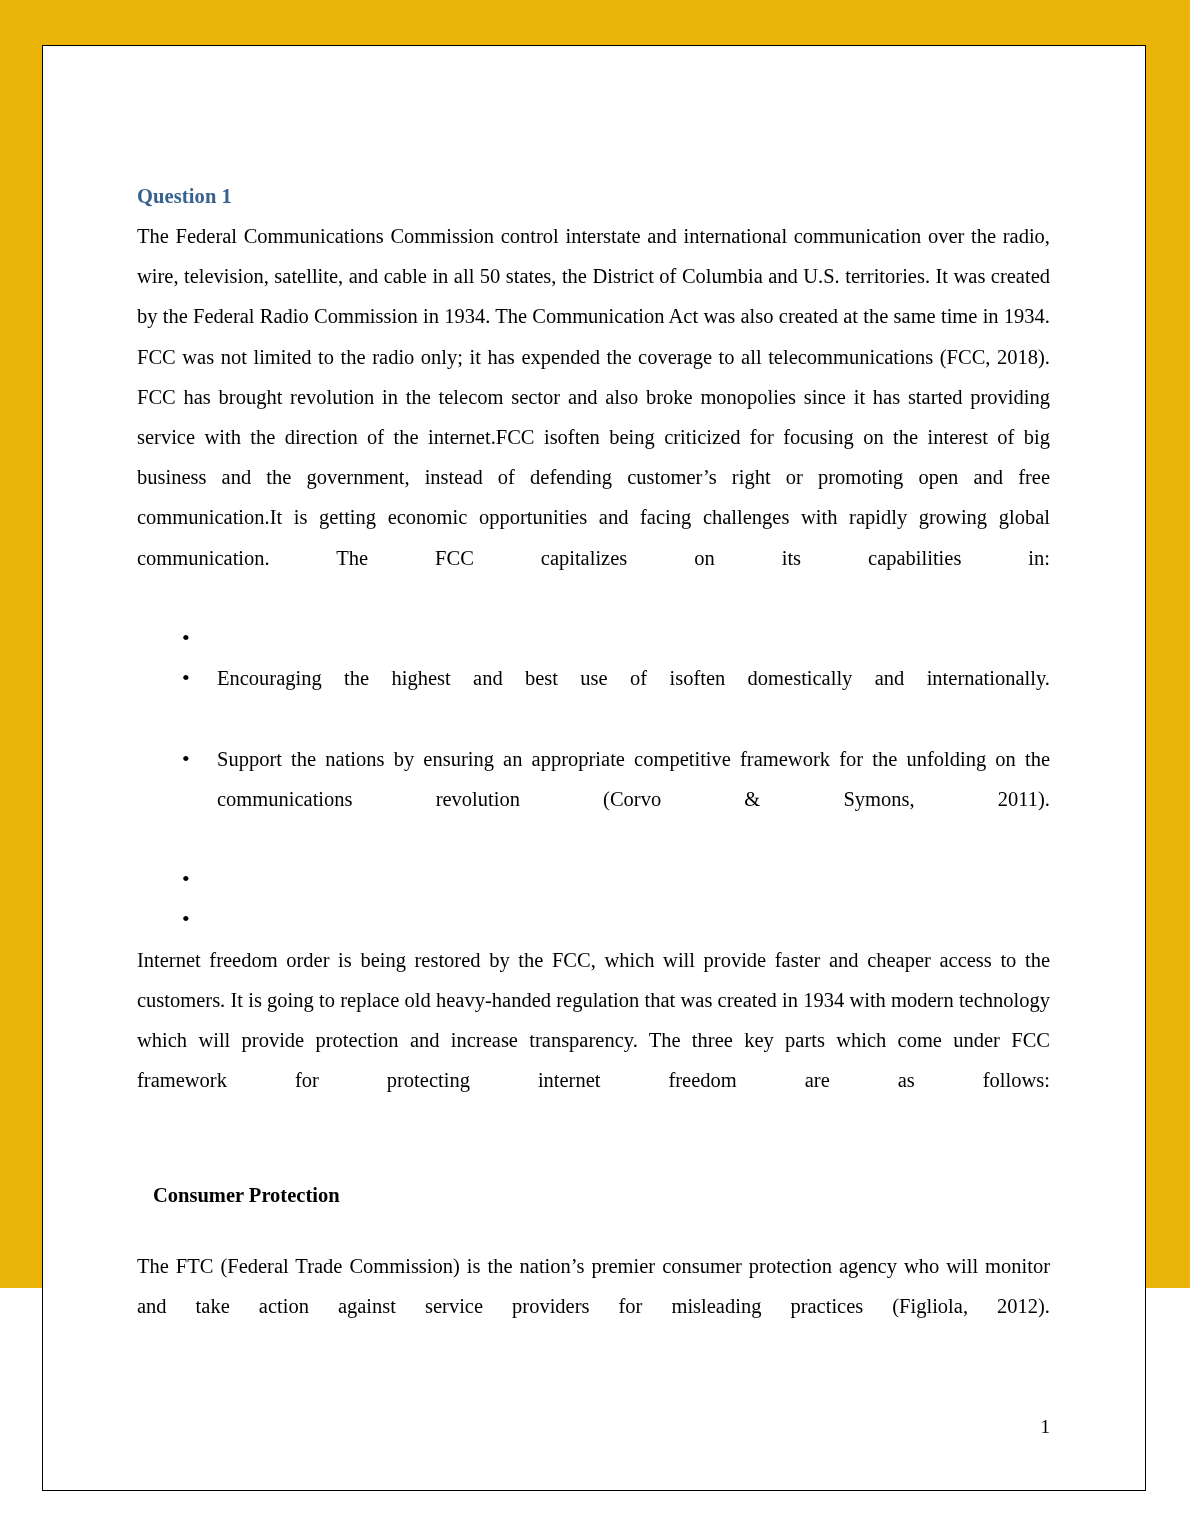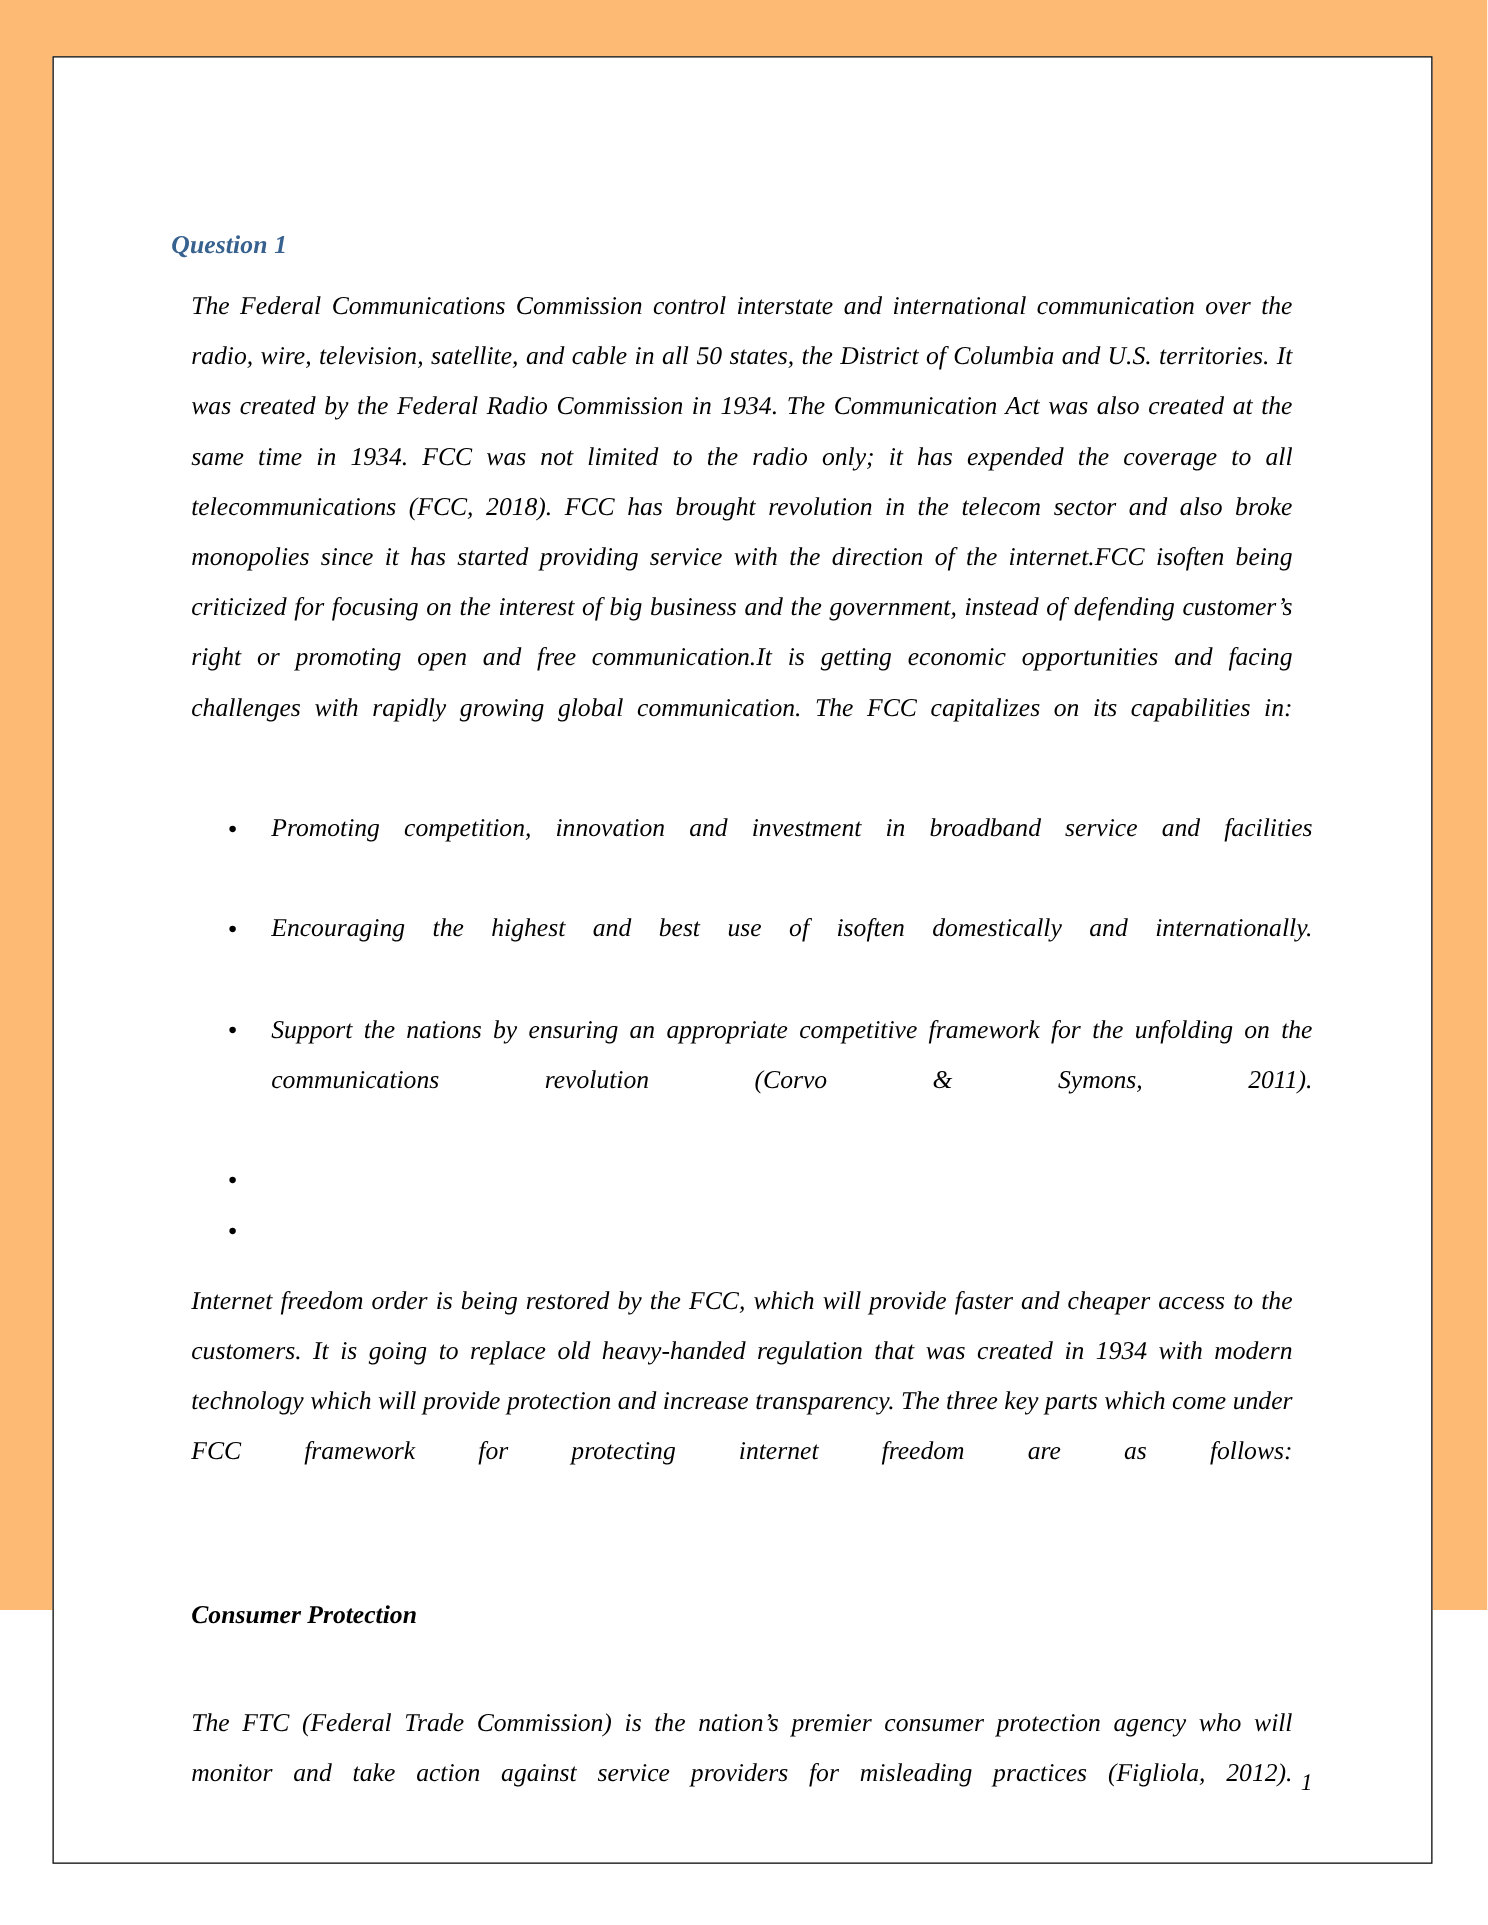--- a/index.html
+++ b/index.html
@@ -16,22 +16,21 @@
     color: #000000;
     overflow: hidden;
   }
 
   .page-sheet {
     position: absolute;
     left: 0;
     top: 0;
     width: 1190px;
     height: 1288px;
-    background: #fdba74;
-    font-style: italic;
+    background: #eab308;
   }
 
   .page-border {
     position: absolute;
     left: 42px;
     top: 45px;
     width: 1104px;
     height: 1446px;
     border: 1.6px solid #000000;
     box-sizing: border-box;
@@ -58,21 +57,21 @@
     font-size: 20.5px;
     font-weight: bold;
     color: #000000;
     line-height: 28px;
     margin: 16px;
   }
 
   p.body-par {
     font-size: 20.5px;
     line-height: 40.2px;
-    margin: 16px;
+    margin: 0;
     text-align: justify;
     text-justify: inter-word;
     color: #000000;
     -webkit-hyphens: none;
     hyphens: none;
   }
 
   .gap-after-par-1 { margin-bottom: 21px; }
 
   ul.bullets {
@@ -134,21 +133,20 @@
 
   <div class="content">
 
     <h1 class="heading-blue">Question 1</h1>
 
     <p class="body-par gap-after-par-1">The Federal Communications Commission control interstate and international communication over the radio, wire, television, satellite, and cable in all 50 states, the District of Columbia and U.S. territories. It was created by the Federal Radio Commission in 1934. The Communication Act was also created at the same time in 1934. FCC was not limited to the radio only; it has expended the coverage to all telecommunications (FCC, 2018). FCC has brought revolution in the telecom sector and also broke monopolies since it has started providing service with the direction of the internet.FCC isoften being criticized for focusing on the interest of big business and the government, instead of defending customer’s right or promoting open and free communication.It is getting economic opportunities and facing challenges with rapidly growing global communication. The FCC capitalizes on its capabilities in:</p>
 
     <ul class="bullets">
       <li>
         <span class="bullet-dot">•</span>
-        <span>Promoting competition, innovation and investment in broadband service and facilities</span>
       </li>
       <li>
         <span class="bullet-dot">•</span>
         <span>Encouraging the highest and best use of isoften domestically and internationally.</span>
       </li>
       <li>
         <span class="bullet-dot">•</span>
         <span>Support the nations by ensuring an appropriate competitive framework for the unfolding on the communications revolution (Corvo &amp; Symons, 2011).</span>
       </li>
       <li>

